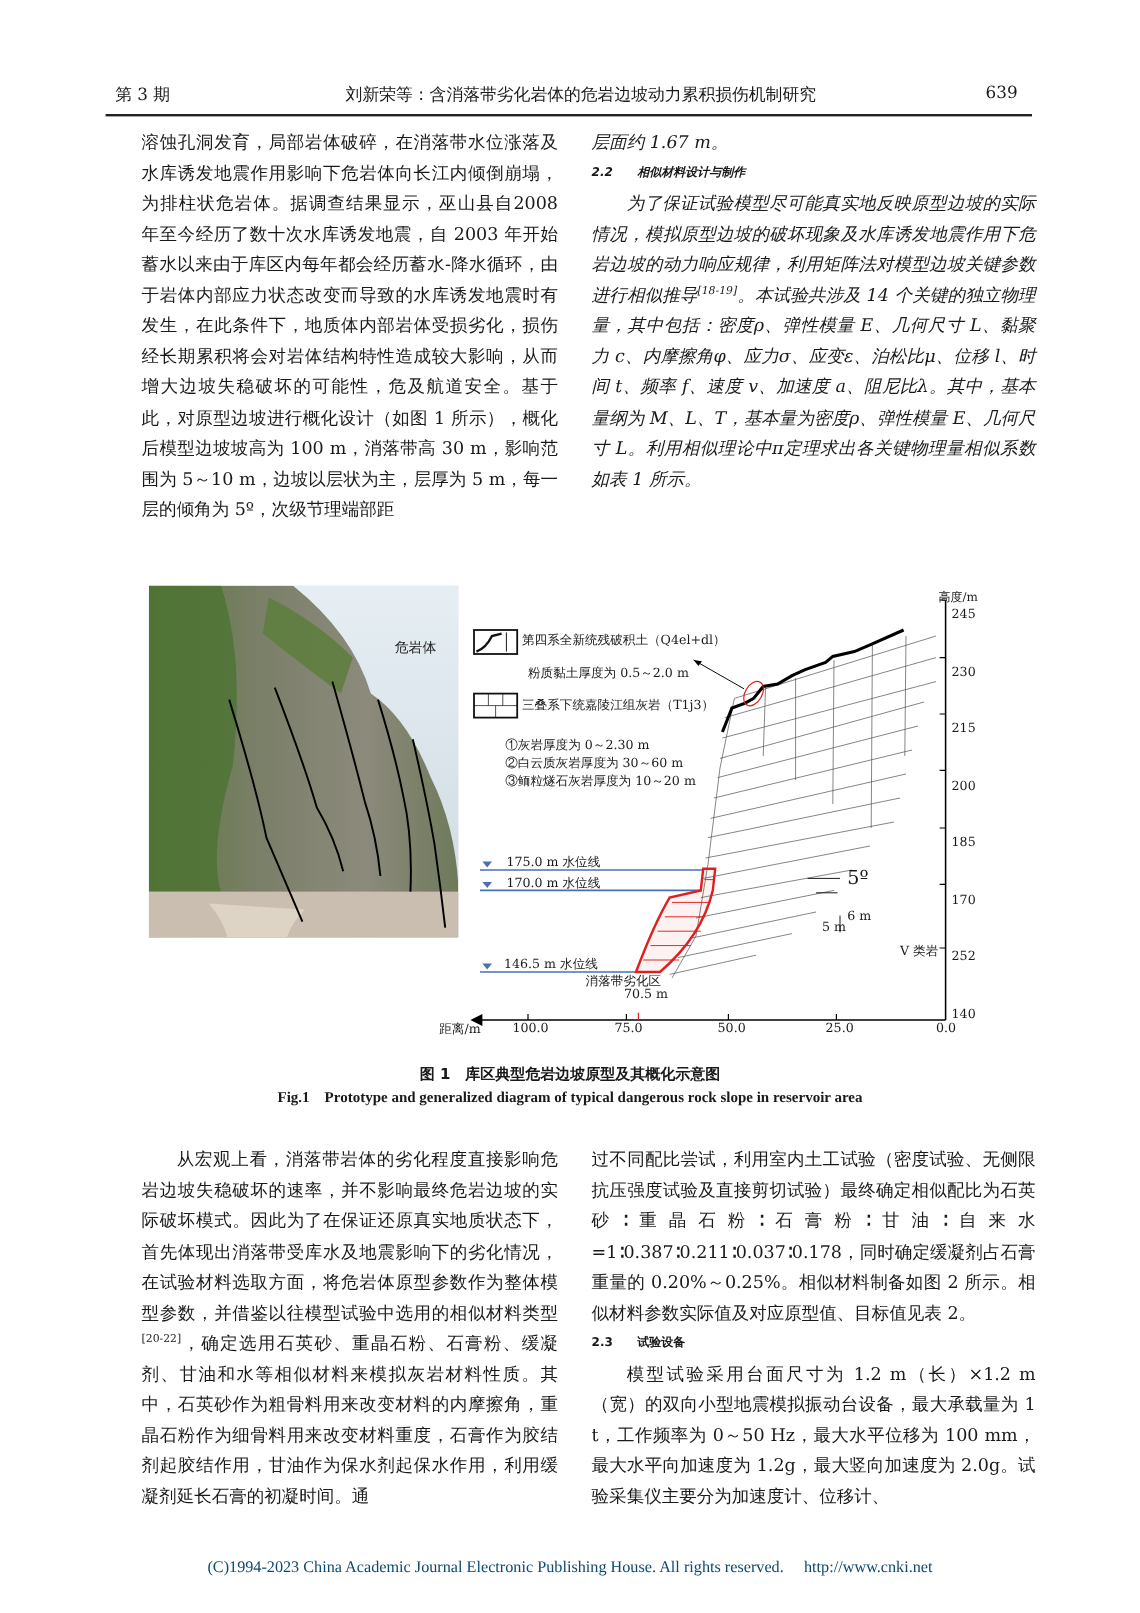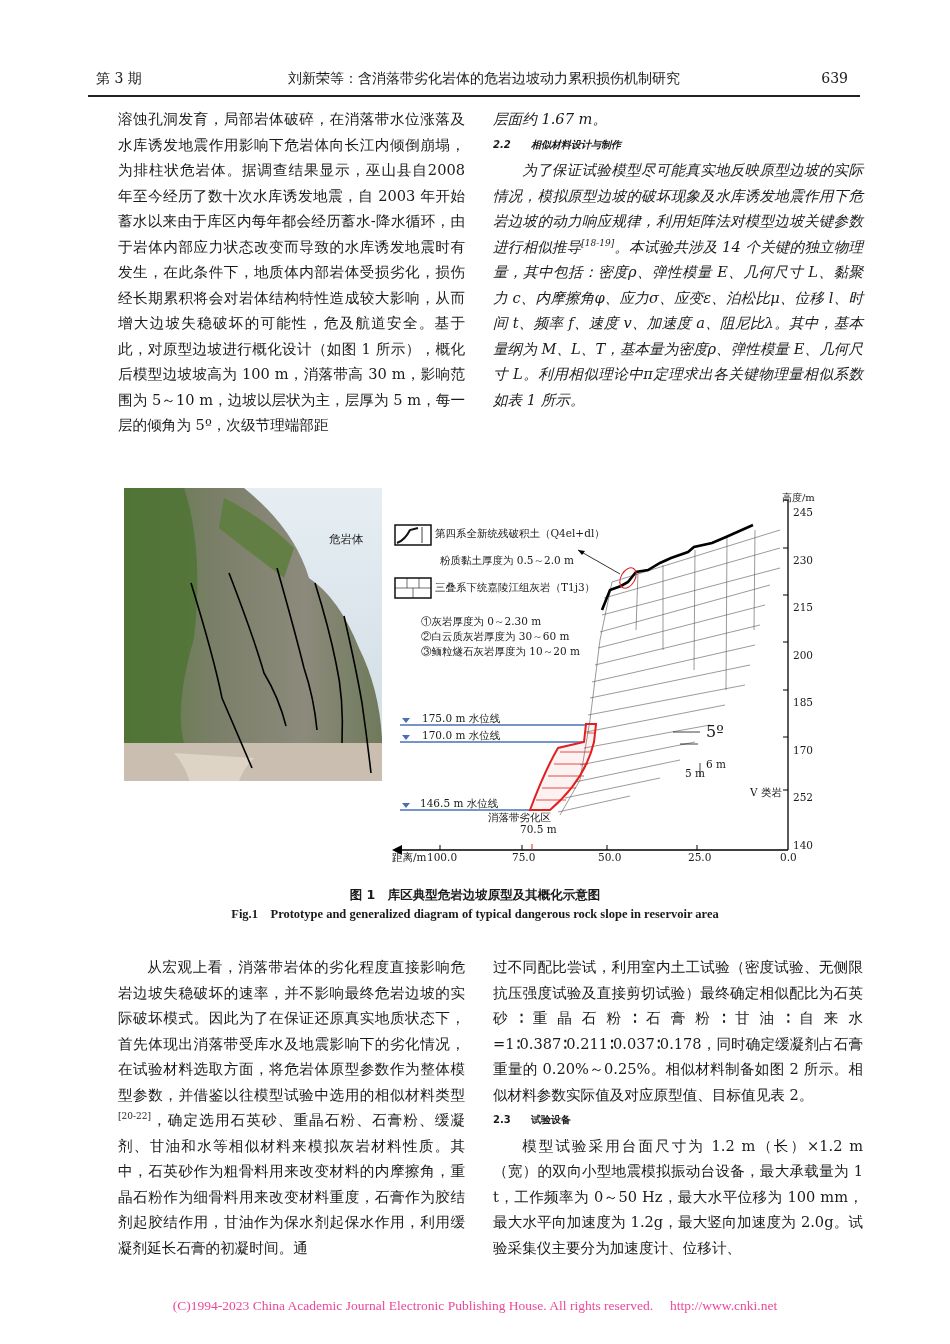--- a/index.html
+++ b/index.html
@@ -18,21 +18,21 @@
   .col2 { left: 493px; width: 370px; }
   .section-h { font-family: "DejaVu Sans", "Liberation Sans", sans-serif; font-weight: bold; font-size: 10px; }
   .section-h .num { display: inline-block; width: 38px; }
   sup { font-size: 9px; line-height: 0; }
   .figure { left: 122px; top: 480px; width: 700px; height: 390px; }
   .photo { position: absolute; left: 2px; top: 8px; width: 258px; height: 293px;
            background: linear-gradient(180deg, #dfe8ef 0%, #cbd8e0 100%); overflow: hidden; }
   .caption { left: 100px; width: 750px; text-align: center; font-family: "DejaVu Sans", "Liberation Sans", sans-serif; font-weight: bold; }
   .caption.cn { top: 887px; font-size: 12.5px; }
   .caption.en { top: 906px; font-size: 12.5px; font-family: "Liberation Serif", serif; }
-  .footer { left: 0; top: 1297px; width: 950px; text-align: center; color: #ec4899;
+  .footer { left: 0; top: 1297px; width: 950px; text-align: center; color: #0c4a6e;
             font-family: "Liberation Serif", serif; font-size: 13.5px; }
 </style>
 </head>
 <body>
 
 <div class="abs header">
   <span class="left">第 3 期</span>
   <span class="center">刘新荣等：含消落带劣化岩体的危岩边坡动力累积损伤机制研究</span>
   <span class="right">639</span>
 </div>
@@ -194,21 +194,21 @@
   <div class="abs" style="left:671px; top:9px; font-size:10.5px; line-height:47.5px;">
     <div>245</div>
     <div>230</div>
     <div>215</div>
     <div>200</div>
     <div>185</div>
     <div>170</div>
     <div>252</div>
     <div>140</div>
   </div>
-  <div class="abs" style="left:270px; top:371px; font-size:10.5px;">距离/m</div>
+  <div class="abs" style="left:244px; top:371px; font-size:10.5px;">距离/m</div>
   <div class="abs" style="left:305px; top:371px; font-size:10.5px;">100.0</div>
   <div class="abs" style="left:390px; top:371px; font-size:10.5px;">75.0</div>
   <div class="abs" style="left:476px; top:371px; font-size:10.5px;">50.0</div>
   <div class="abs" style="left:566px; top:371px; font-size:10.5px;">25.0</div>
   <div class="abs" style="left:658px; top:371px; font-size:10.5px;">0.0</div>
 </div>
 
 <div class="abs caption cn">图 1　库区典型危岩边坡原型及其概化示意图</div>
 <div class="abs caption en">Fig.1　Prototype and generalized diagram of typical dangerous rock slope in reservoir area</div>
 

